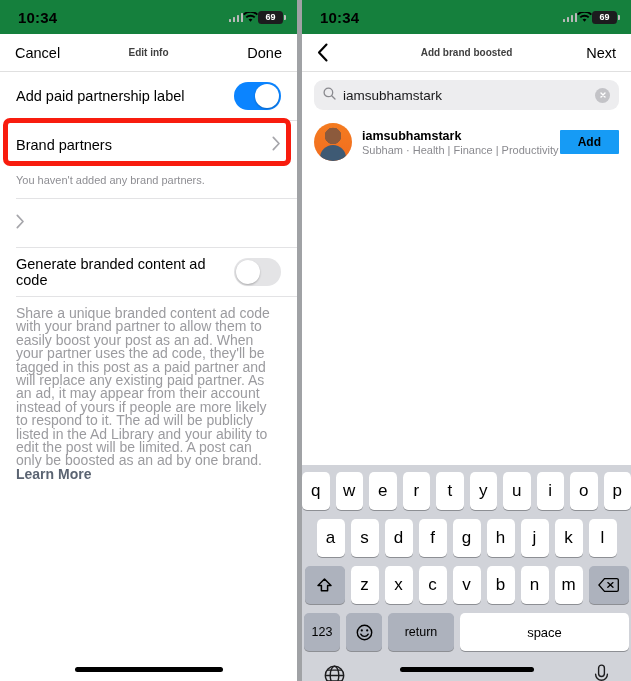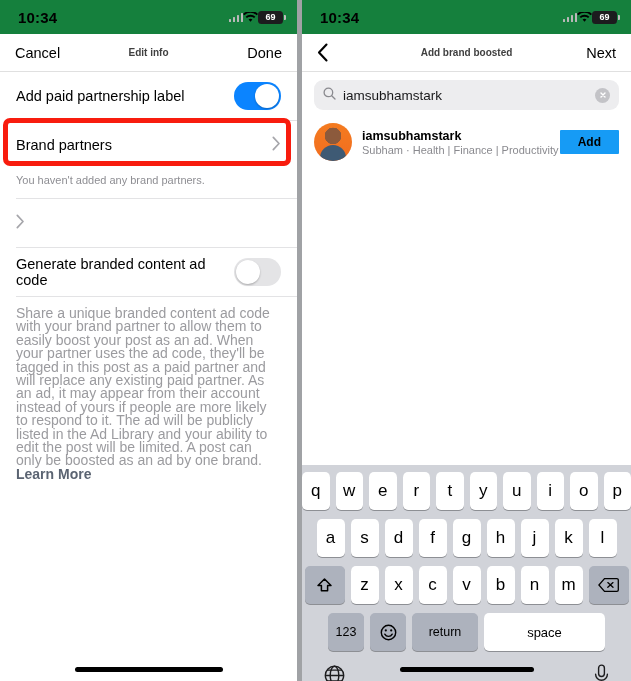--- a/index.html
+++ b/index.html
@@ -139,21 +139,21 @@
     display:flex; align-items:center; justify-content:center;
     font-size:17px; color:#000; box-shadow:0 1px 0 #8d8f94;
     flex:1; max-width:28px;
   }
   .krow.r2 { padding:0 14px; }
   .krow.r3 { padding:0 0; }
   .key.wide { background:#adb2bd; max-width:40px; min-width:40px; flex:none; }
   .key.fn  { background:#adb2bd; font-size:12.5px; max-width:36px; min-width:36px; flex:none; }
   .key.space { max-width:none; flex:1; font-size:13px; }
   .key.return { background:#adb2bd; font-size:12.5px; max-width:66px; min-width:66px; flex:none; }
-  .krow.r4 { padding:0 26px; gap:6px; }
+  .krow.r4 { padding:0 2px; gap:6px; }
   .kbbottom {
     display:flex; align-items:center; justify-content:space-between;
     padding:4px 22px 0 22px;
   }
   .home-ind {
     position:absolute; bottom:9px; left:50%; transform:translateX(-50%);
     width:134px; height:5px; border-radius:3px; background:#000;
   }
   .home-ind.left-ph { width:148px; }
 </style>

